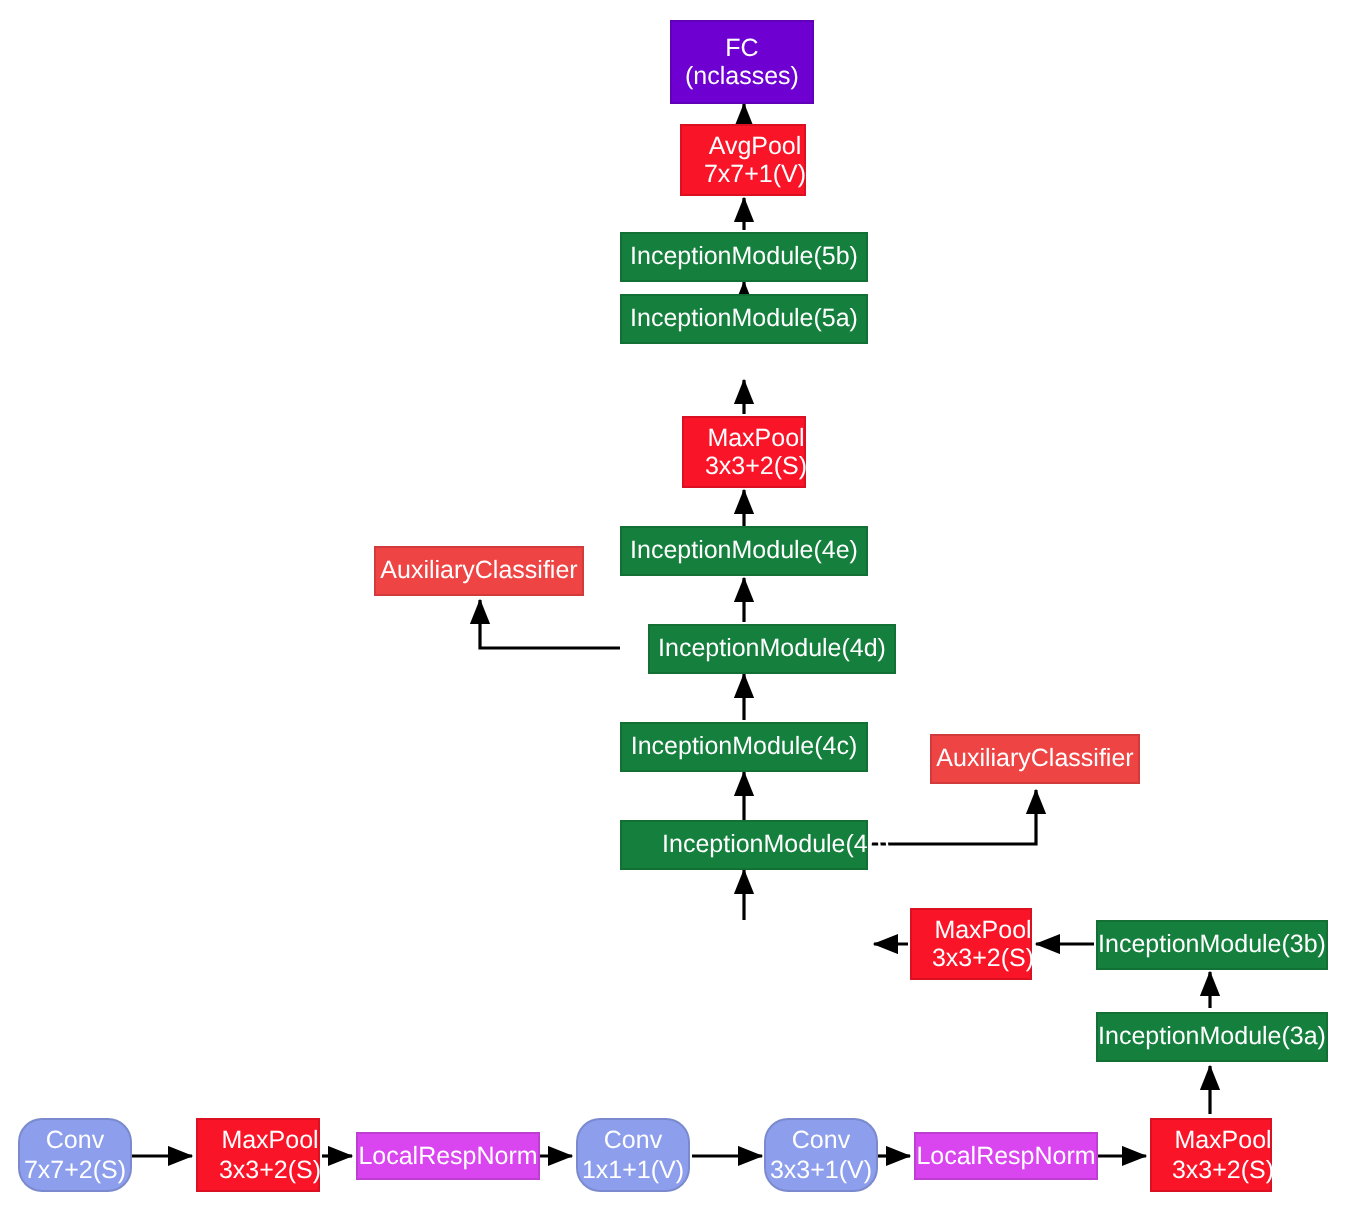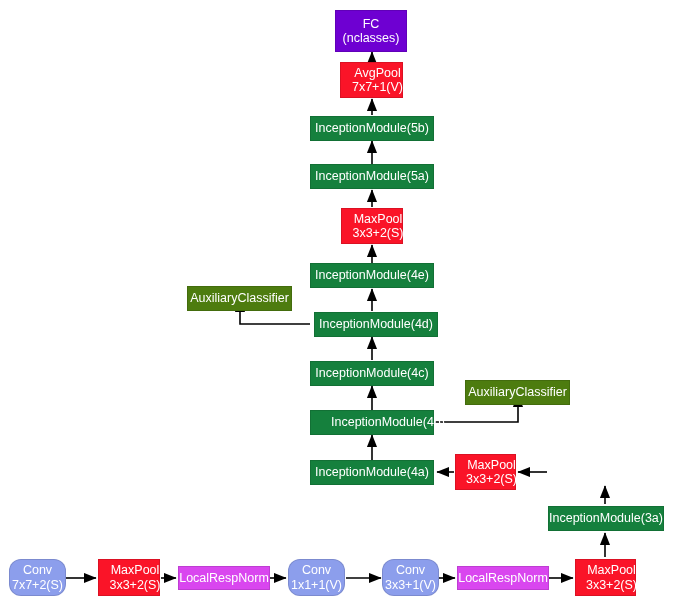--- a/index.html
+++ b/index.html
@@ -23,21 +23,21 @@
     line-height:1.15;
     font-size:12.5px;
     z-index:3;
     border:1px solid rgba(0,0,0,0.12);
   }
   .node .l1,.node .l2{display:block;white-space:nowrap;}
   .conv{background:#8c9eec;border-radius:12px;}
   .pool{background:#fa1428;padding-left:12px;}
   .lrn{background:#d946ef;}
   .incep{background:#15803d;}
-  .aux{background:#4d7c0f;margin-top:13px;}
+  .aux{background:#ef4444;}
   .fc{background:#6e00d2;}
   svg#edges{position:absolute;left:0;top:0;width:675px;height:606px;z-index:1;}
 </style>
 </head>
 <body>
 
 <div id="canvas">
 
   <svg id="edges" viewBox="0 0 675 606">
     <defs>
@@ -82,62 +82,62 @@
 
   <div class="node pool" style="left:340px;top:62px;width:63px;height:36px;">
     <span class="l1">AvgPool</span>
     <span class="l2">7x7+1(V)</span>
   </div>
 
   <div class="node incep" style="left:310px;top:116px;width:124px;height:25px;">
     <span class="l1">InceptionModule(5b)</span>
   </div>
 
-  <div class="node incep" style="left:310px;top:164px;width:124px;height:25px;justify-content:center;">
+  <div class="node incep" style="left:310px;top:147px;width:124px;height:25px;justify-content:center;">
     <span class="l1">InceptionModule(5a)</span>
   </div>
 
   <div class="node pool" style="left:341px;top:208px;width:62px;height:36px;">
     <span class="l1">MaxPool</span>
     <span class="l2">3x3+2(S)</span>
   </div>
 
   <div class="node incep" style="left:310px;top:263px;width:124px;height:25px;">
     <span class="l1">InceptionModule(4e)</span>
   </div>
 
-  <div class="node incep" style="left:314px;top:312px;width:124px;height:25px;">
+  <div class="node incep" style="left:324px;top:312px;width:124px;height:25px;">
     <span class="l1">InceptionModule(4d)</span>
   </div>
 
   <div class="node aux" style="left:187px;top:273px;width:105px;height:25px;">
     <span class="l1">AuxiliaryClassifier</span>
   </div>
 
   <div class="node incep" style="left:310px;top:361px;width:124px;height:25px;">
     <span class="l1">InceptionModule(4c)</span>
   </div>
 
   <div class="node incep" style="left:310px;top:410px;width:124px;height:25px;padding-left:32px;">
     <span class="l1">InceptionModule(4b)</span>
   </div>
 
   <div class="node aux" style="left:465px;top:367px;width:105px;height:25px;">
     <span class="l1">AuxiliaryClassifier</span>
   </div>
 
-  <div class="node incep" style="left:310px;top:460px;width:124px;height:25px;">
-    <span class="l1">InceptionModule(4a)</span>
-  </div>
 
   <div class="node pool" style="left:455px;top:454px;width:61px;height:36px;">
     <span class="l1">MaxPool</span>
     <span class="l2">3x3+2(S)</span>
   </div>
 
+  <div class="node incep" style="left:548px;top:460px;width:116px;height:25px;">
+    <span class="l1">InceptionModule(3b)</span>
+  </div>
 
   <div class="node incep" style="left:548px;top:506px;width:116px;height:25px;">
     <span class="l1">InceptionModule(3a)</span>
   </div>
 
   <div class="node pool" style="left:575px;top:559px;width:61px;height:37px;">
     <span class="l1">MaxPool</span>
     <span class="l2">3x3+2(S)</span>
   </div>
 

